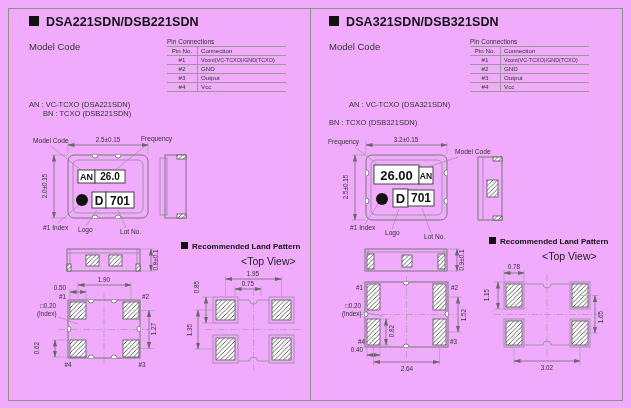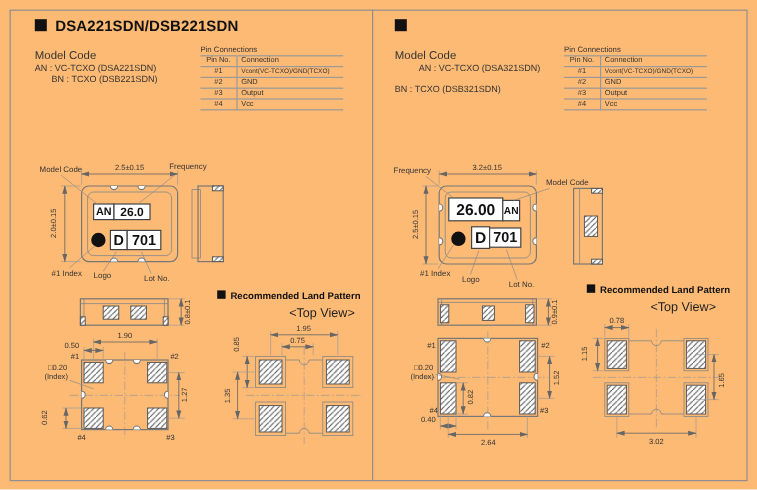--- a/index.html
+++ b/index.html
@@ -1,25 +1,25 @@
 <!DOCTYPE html>
 <html><head>
 <meta charset="utf-8">
 <style>
   html,body{margin:0;padding:0;background:#fff;}
   body{width:631px;height:408px;position:relative;font-family:"Liberation Sans","DejaVu Sans",sans-serif;color:#333;}
-  .page{position:absolute;left:0;top:0;width:631px;height:408px;background:#fdba74;overflow:hidden;}
+  .page{position:absolute;left:0;top:0;width:631px;height:408px;background:#f0abfc;overflow:hidden;}
   .frame{position:absolute;left:8px;top:8px;width:613px;height:391px;border:1px solid #8f8f8f;}
   .vdivider{position:absolute;left:310px;top:8px;width:1px;height:392px;background:#8f8f8f;}
   section{display:contents;}
   .abs{position:absolute;}
   .hdr{font-size:12.5px;font-weight:bold;color:#111;white-space:nowrap;letter-spacing:.1px;}
   .hdr .sq{display:inline-block;width:10px;height:10px;background:#111;margin-right:7px;}
   .mc-head{font-size:9.5px;color:#333;}
-  .mc-line{font-size:7.5px;color:#333;line-height:10px;white-space:nowrap;}
+  .mc-line{font-size:7.5px;color:#333;line-height:10px;white-space:nowrap;margin-top:48px;}
   .pins-title{font-size:6.5px;color:#333;}
   table.pins{border-collapse:collapse;table-layout:fixed;border-top:1px solid #999;}
   table.pins td,table.pins th{border-bottom:1px solid #999;font-size:6.2px;font-weight:normal;
     padding:0 3px;height:8px;line-height:8px;white-space:nowrap;color:#333;text-align:left;}
   table.pins .c1{width:24px;border-right:1px solid #999;text-align:center;}
   table.pins .c2{width:82px;}
   table.pins .tiny{font-size:5.4px;}
   .lp-title{font-size:8px;font-weight:bold;color:#111;white-space:nowrap;}
   .lp-title .sq{display:inline-block;width:7px;height:7px;background:#111;margin-right:4px;}
   .lp-sub{font-size:10.5px;color:#222;white-space:nowrap;margin-left:28px;}
@@ -226,21 +226,21 @@
         <line class="ext" x1="204" y1="192" x2="186" y2="192"></line>
         <line class="ext" x1="204" y1="231" x2="186" y2="231"></line>
         <line class="dim" x1="190" y1="192" x2="190" y2="231" marker-start="url(#mSL)" marker-end="url(#mEL)"></line>
         <text class="t" x="184" y="212" text-anchor="middle" transform="rotate(-90 184 212)">1.35</text>
       </g>
     </svg>
   </section>
 
   
   <section>
-    <div class="abs hdr" style="left:329px;top:15px"><span class="sq"></span></div>
+    <div class="abs hdr" style="left:329px;top:15px"><span class="sq"></span><span>DSA321SDN/DSB321SDN</span></div>
 
     <div class="abs mc-head" style="left:329px;top:41px">Model Code</div>
     <div class="abs mc-line" style="left:349px;top:52px">AN : VC-TCXO (DSA321SDN)</div>
     <div class="abs mc-line" style="left:329px;top:70px">BN : TCXO (DSB321SDN)</div>
 
     <div class="abs pins-title" style="left:470px;top:38px">Pin Connections</div>
     <table class="pins abs" style="left:470px;top:46px">
       <tbody>
           <tr>
         <th class="c1">Pin No.</th>

